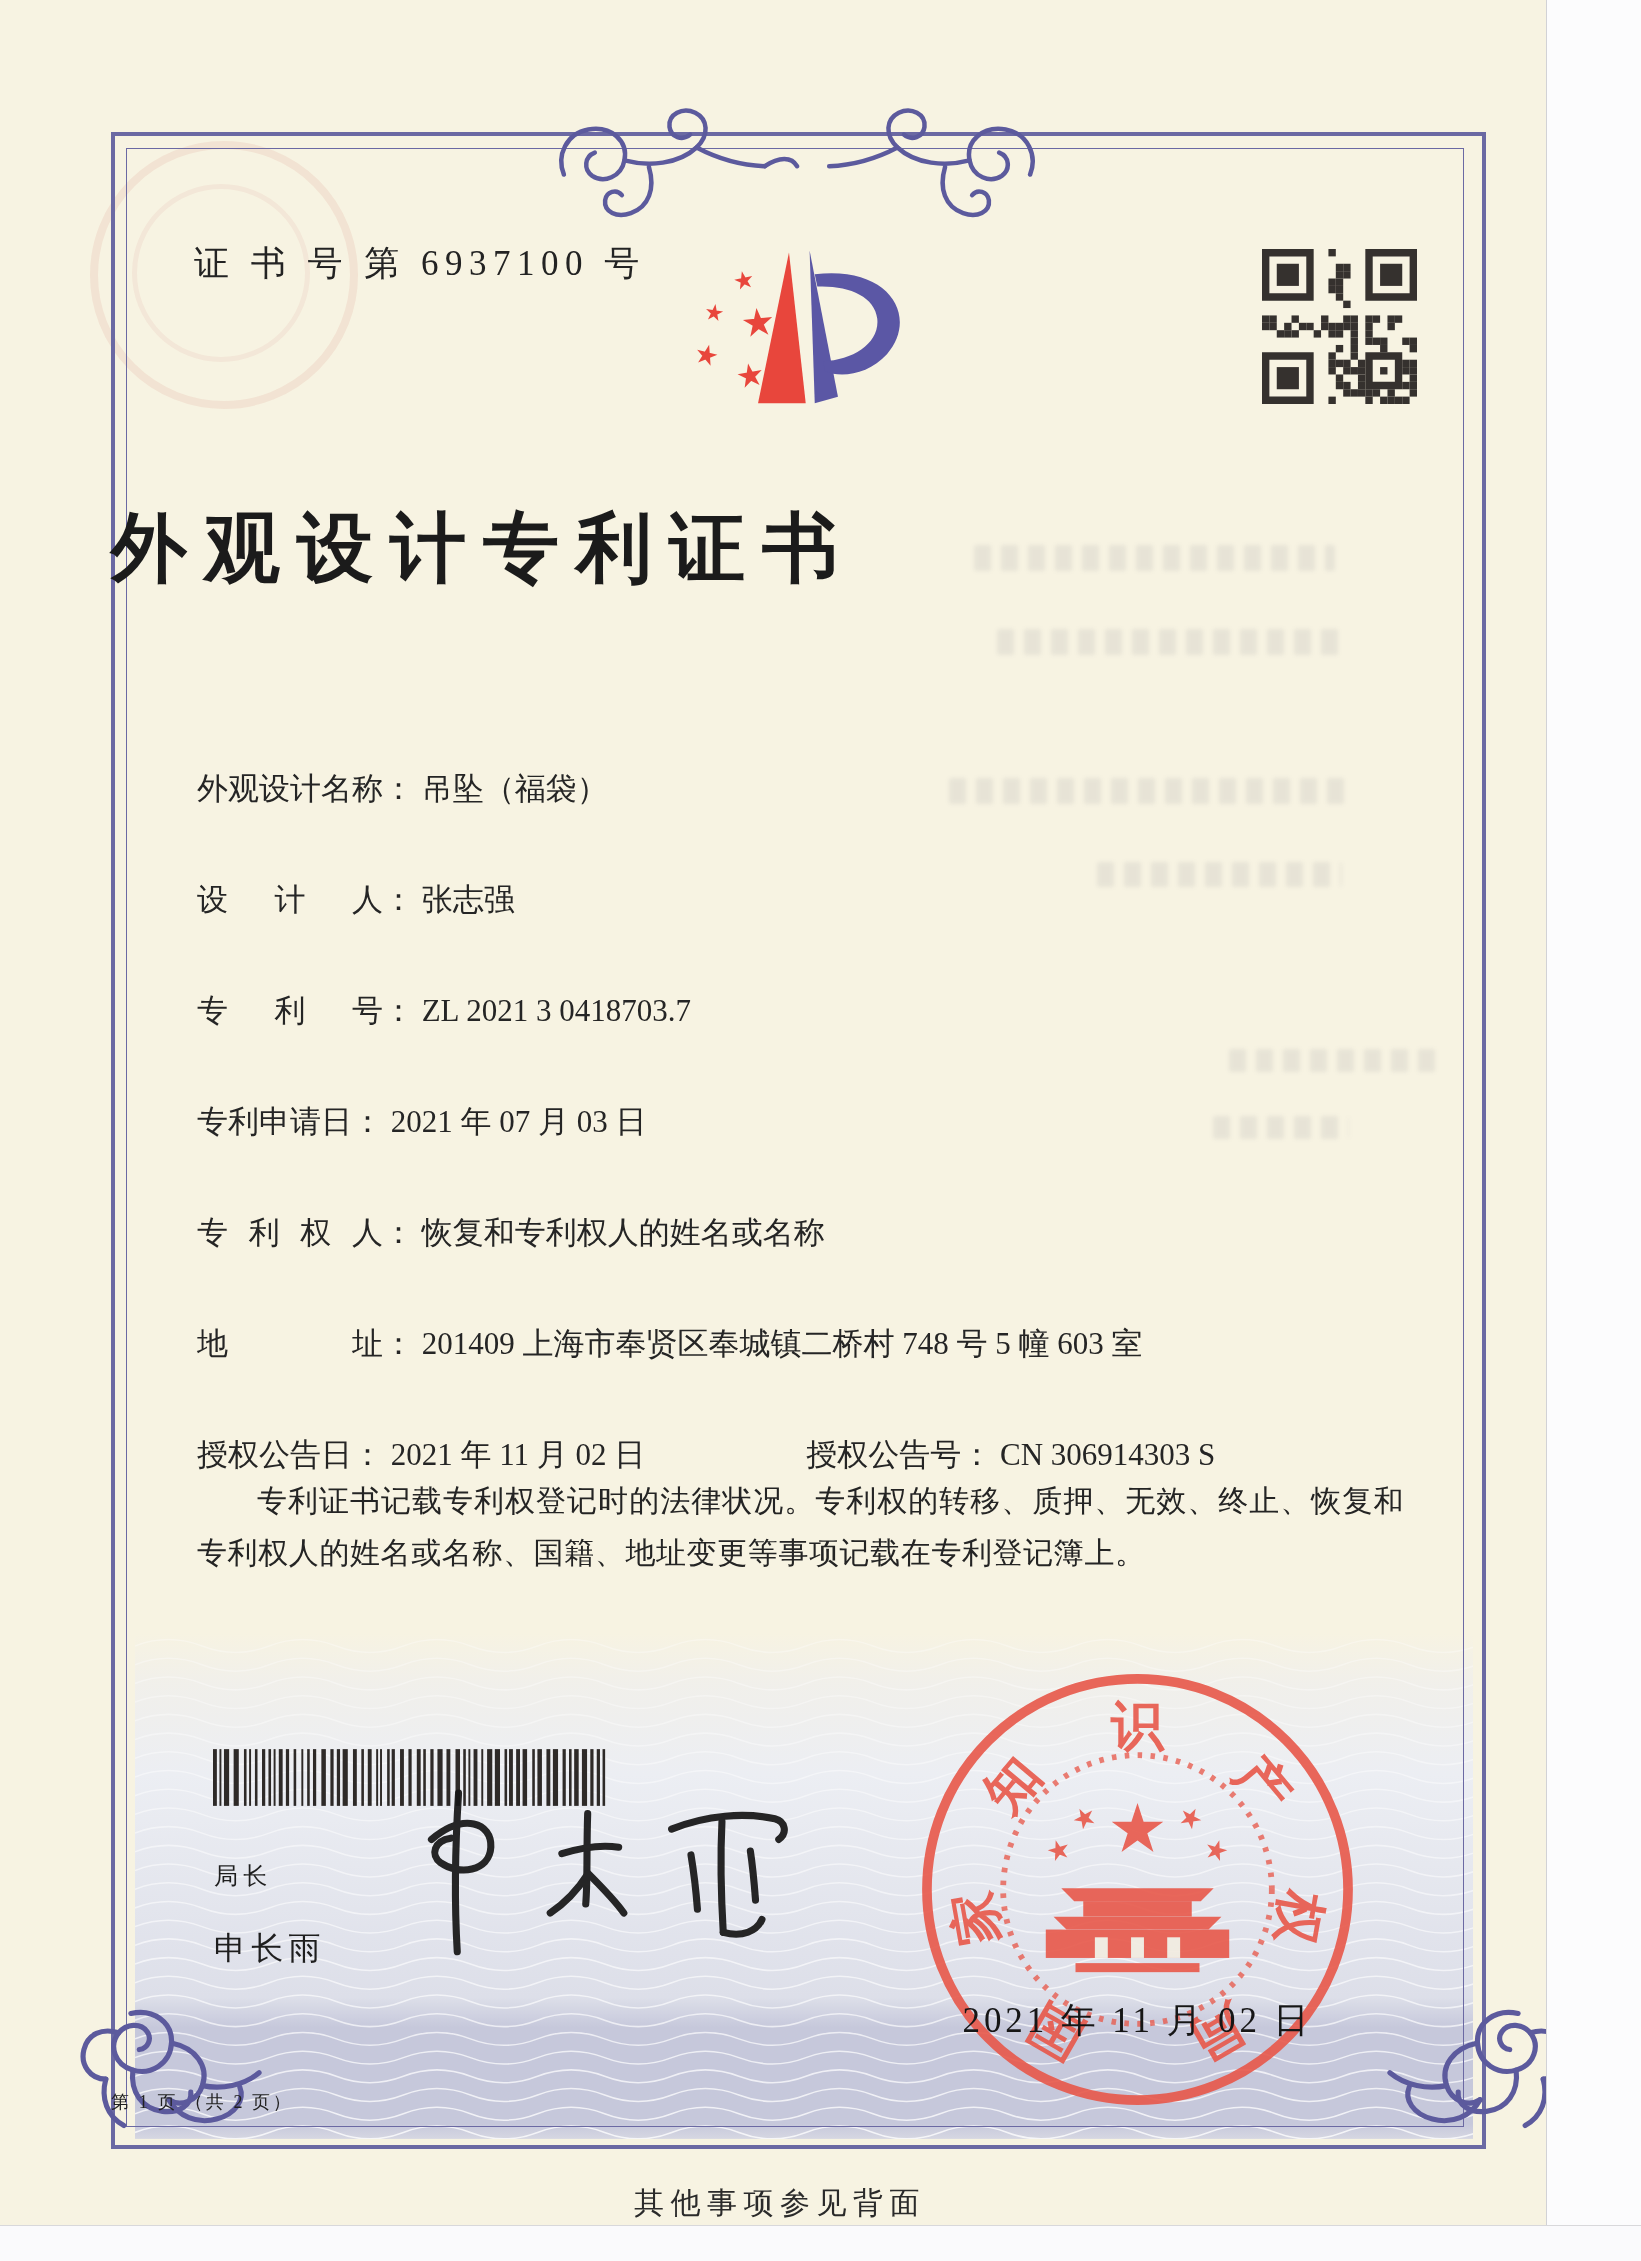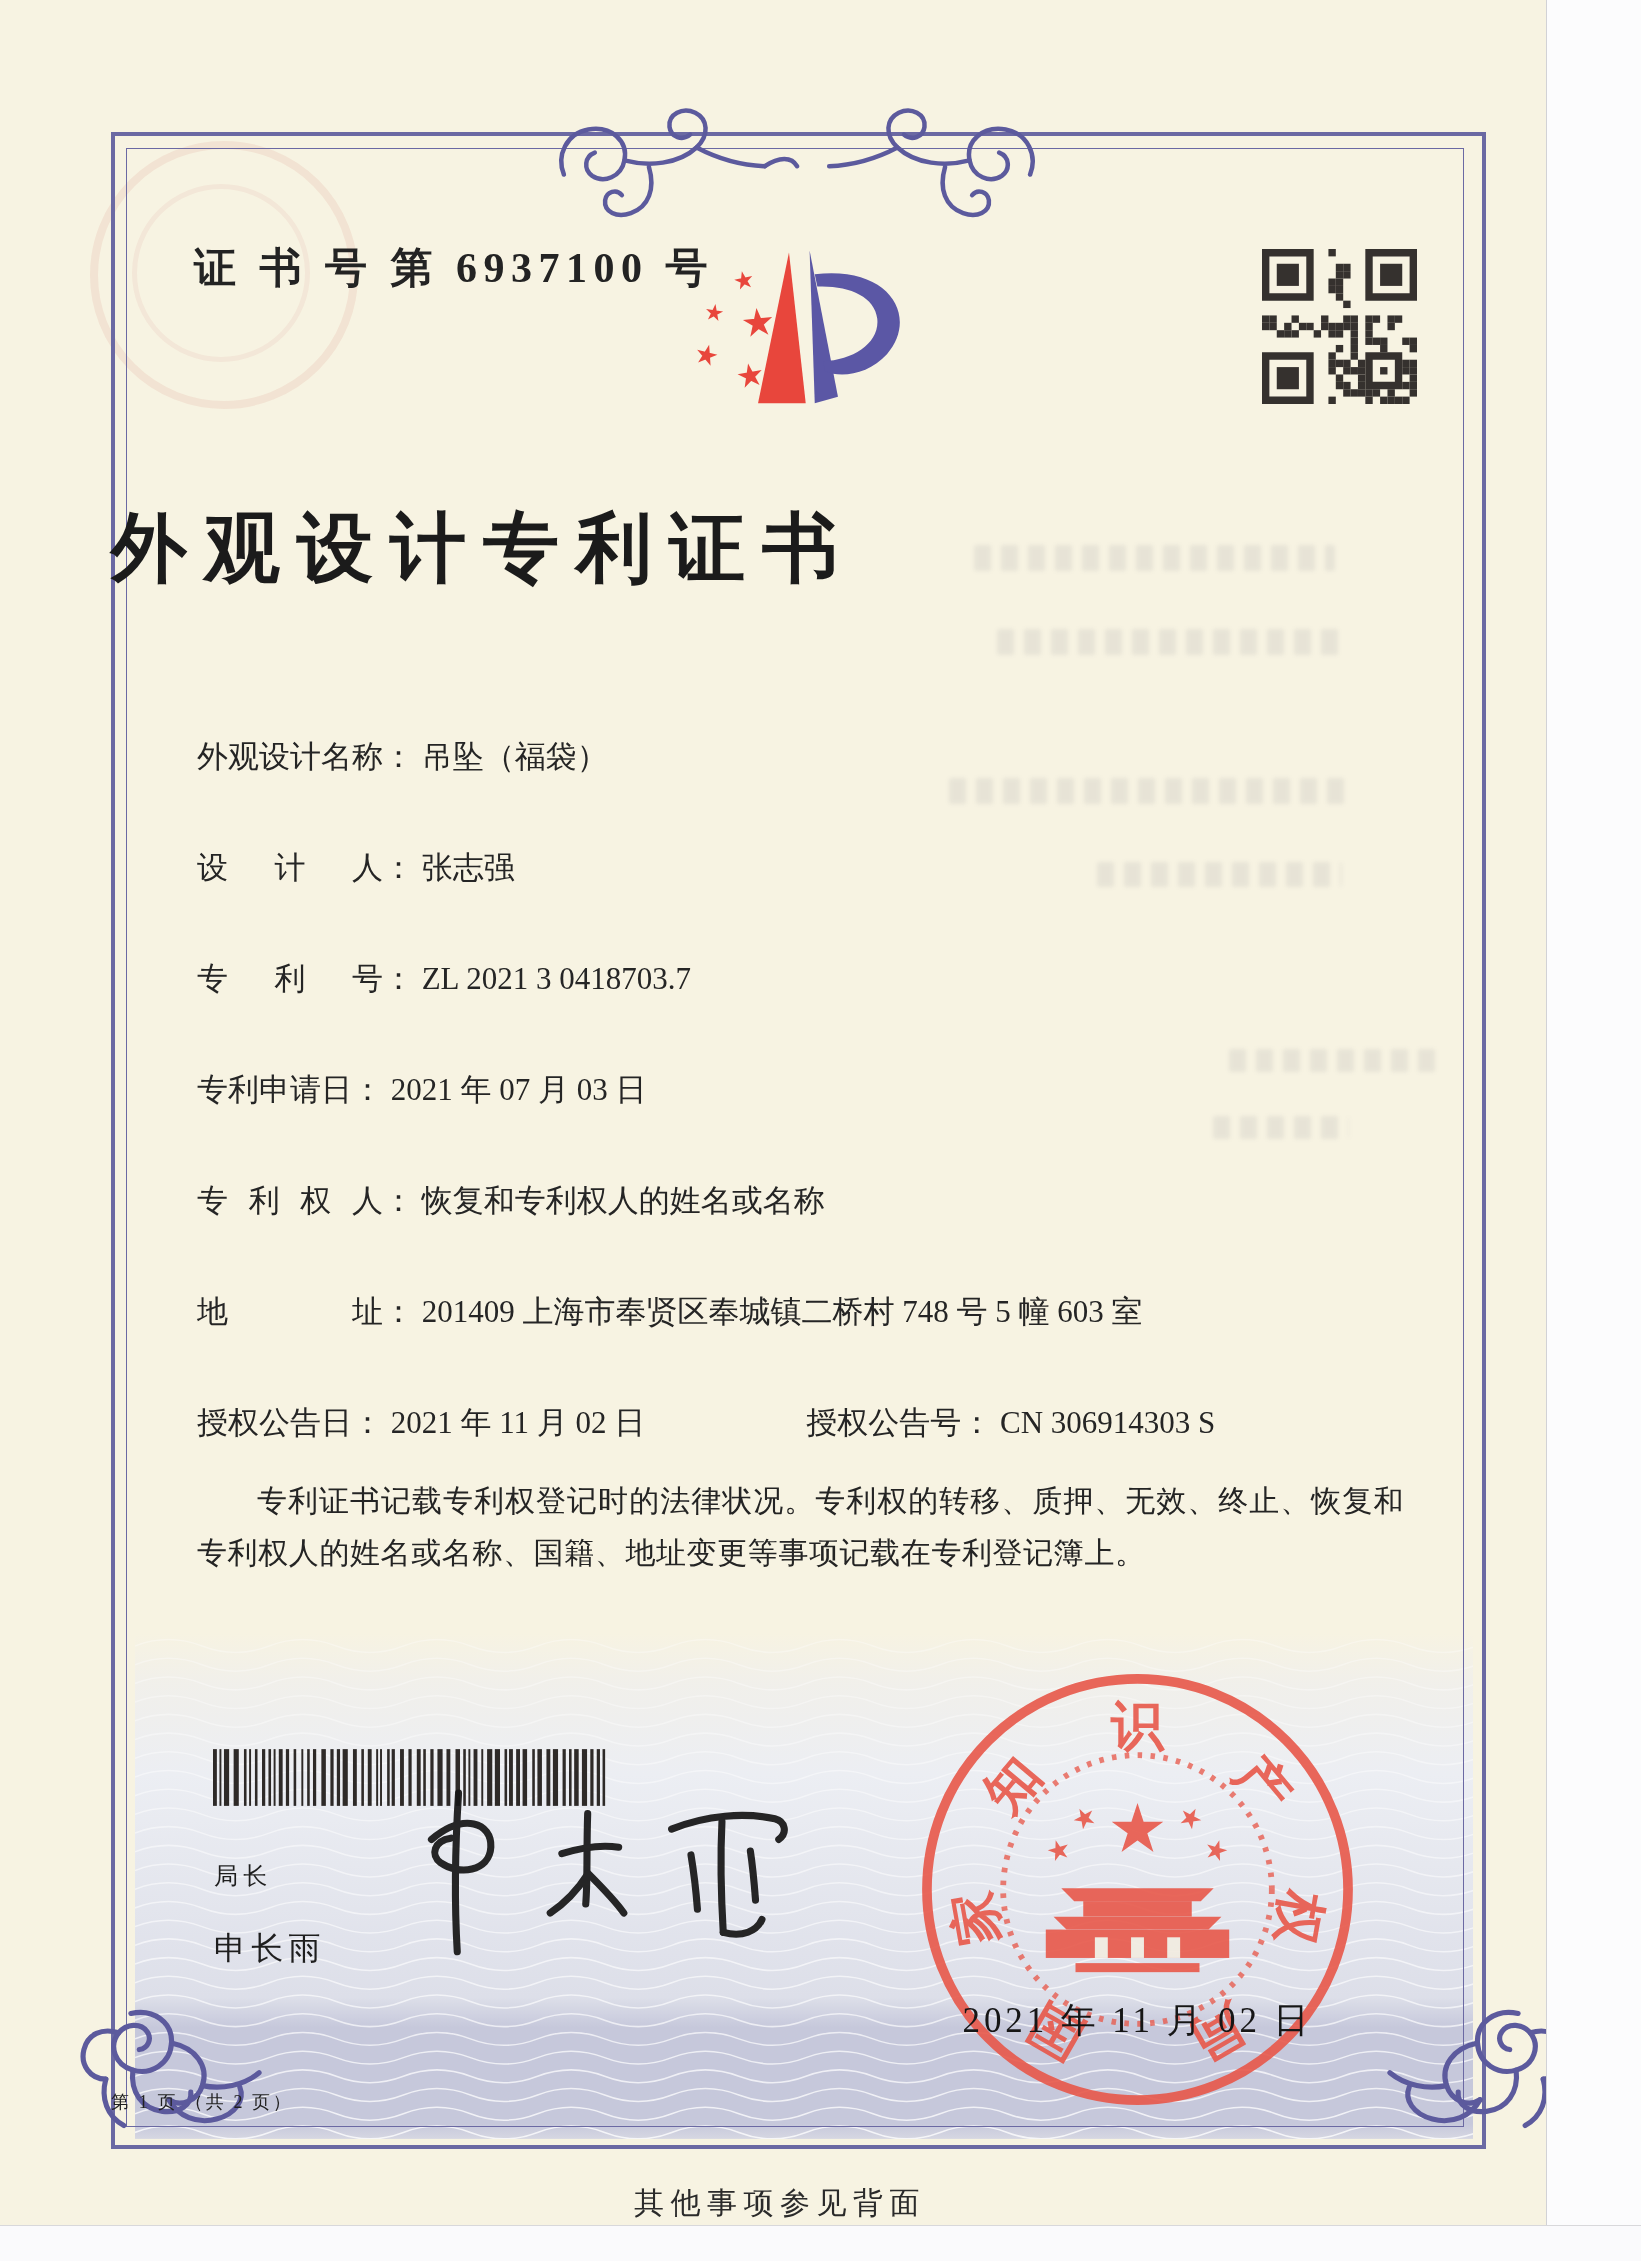--- a/index.html
+++ b/index.html
@@ -12,23 +12,23 @@
   .abs{position:absolute;}
   
   .ghost-ring{left:90px;top:141px;width:252px;height:252px;border:8.4px solid rgba(205,90,80,.10);border-radius:50%;}
   .ghost-ring2{left:132px;top:184px;width:168px;height:168px;border:5.2px solid rgba(205,90,80,.07);border-radius:50%;}
   
   .bleed{filter:blur(1.9px);opacity:.55;background:repeating-linear-gradient(90deg,rgba(105,105,122,.20) 0 17px,rgba(105,105,122,0) 17px 27px);border-radius:2.6px;}
   
   .frame-outer{left:111px;top:132px;width:1367px;height:2009px;border:4.5px solid #6b69a3;}
   .frame-inner{left:126px;top:148px;width:1336px;height:1977px;border:1.9px solid #6b69a3;}
   
-  .certno{left:194px;top:240px;font-size:42px;letter-spacing:6.5px;color:#232323;white-space:nowrap;font-weight:bold;}
+  .certno{left:194px;top:240px;font-size:35px;letter-spacing:6.5px;color:#232323;white-space:nowrap;}
   .title{left:111px;top:498px;width:1367px;text-align:left;font-size:76px;font-weight:700;letter-spacing:17px;color:#1b1b1b;white-space:nowrap;}
-  .row{position:absolute;left:197px;font-size:31px;color:#252525;white-space:nowrap;}
+  .row{position:absolute;left:197px;font-size:31px;color:#252525;white-space:nowrap;margin-top:32px;}
   .flabel{display:inline-block;text-align:justify;text-align-last:justify;vertical-align:top;}
   .w6{width:186px;}
   .fval{margin-left:7.7px;}
   .g2{margin-left:161px;}
   .paras{left:197px;top:1475px;width:1207px;}
   .paras p{margin:0;font-size:30px;line-height:52px;letter-spacing:0.6px;text-align:justify;text-indent:2em;color:#242424;}
   .director{left:214px;top:1860px;font-size:24px;letter-spacing:5.2px;color:#1e1e1e;}
   .director-name{left:214px;top:1927px;font-size:32px;letter-spacing:5.2px;color:#1e1e1e;}
   .seal-date{left:905px;top:1997px;width:465px;text-align:center;font-size:35px;letter-spacing:3.9px;color:#161616;}
   .page-line{left:111px;top:2090px;width:1367px;text-align:left;font-size:18px;letter-spacing:2.6px;color:#202020;}

